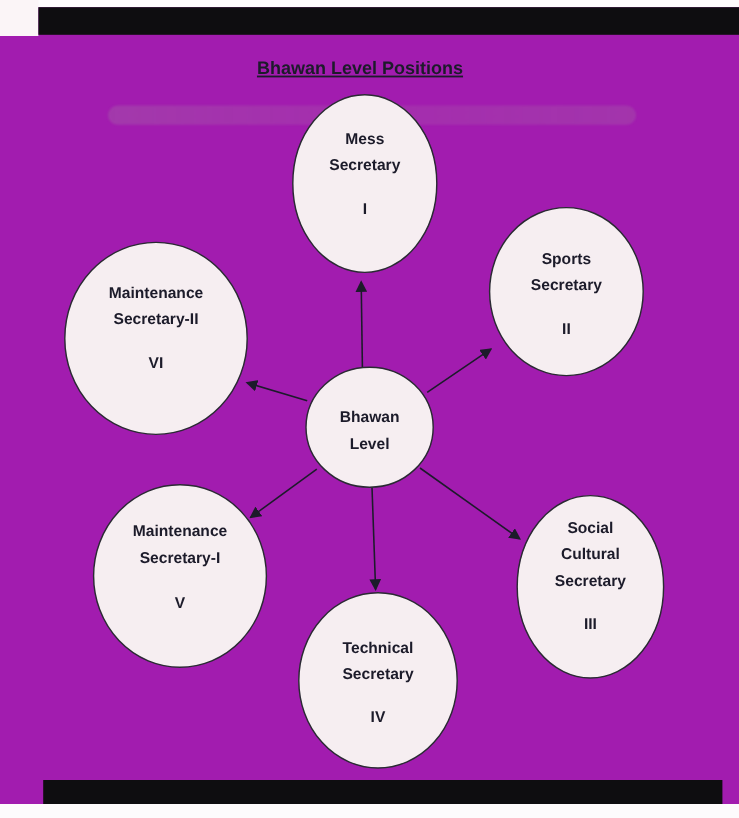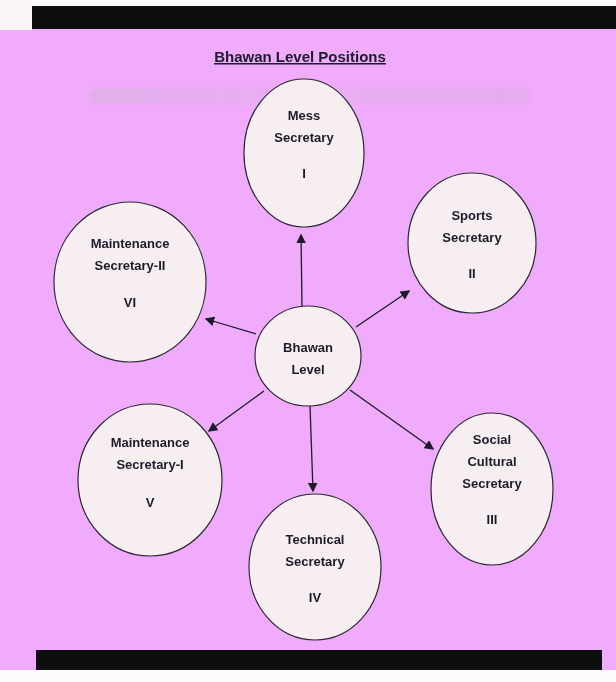--- a/index.html
+++ b/index.html
@@ -5,21 +5,21 @@
   html, body {
     margin: 0;
     padding: 0;
     background: #ffffff;
     font-family: "Liberation Sans", sans-serif;
   }
   .page {
     position: relative;
     width: 616px;
     height: 682px;
-    background: #f0abfc;
+    background: #a21caf;
     overflow: hidden;
   }
   
   .scan-top-white {
     position: absolute;
     top: 0; left: 0;
     width: 616px; height: 6px;
     background: #fdfbfc;
   }
   .scan-topleft-white {

